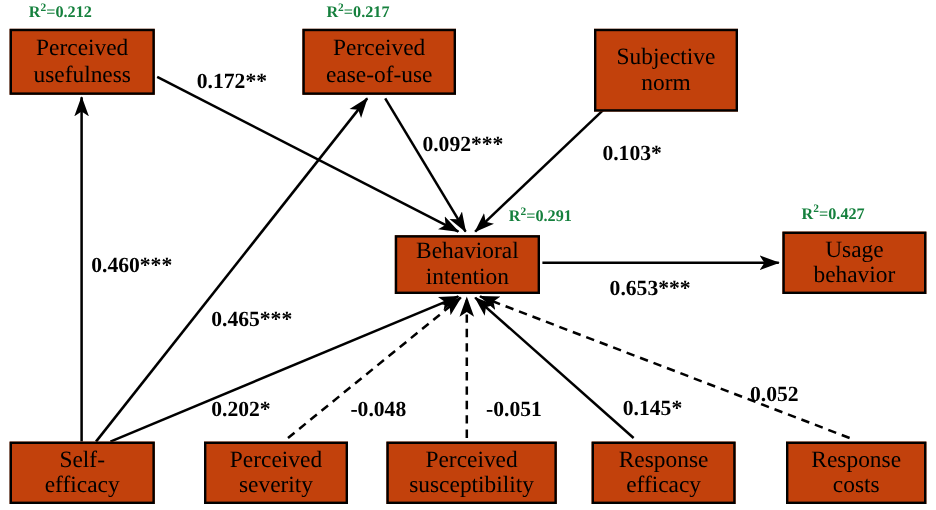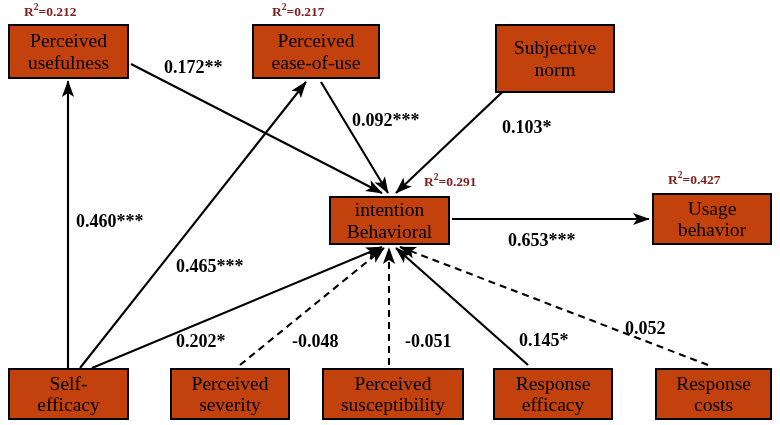--- a/index.html
+++ b/index.html
@@ -36,21 +36,21 @@
     font-family: "Liberation Serif", "DejaVu Serif", serif;
     font-size: 19.5px;
     line-height: 1.08;
     color: #000000;
     z-index: 3;
     padding: 0 2px;
   }
   .node span { display: block; white-space: nowrap; }
   .r2-label {
     position: absolute;
-    color: #7f1d1d;
+    color: #15803d;
     font-family: "Liberation Serif", "DejaVu Serif", serif;
     font-weight: bold;
     font-size: 13.5px;
     white-space: nowrap;
     z-index: 4;
     text-align: center;
   }
   .r2-label sup { font-size: 9.5px; vertical-align: super; }
   .coef-label {
     position: absolute;
@@ -94,22 +94,22 @@
       </div>
       <div class="node" style="left: 252px; top: 24px; width: 128px; height: 55px;">
         <span>Perceived</span>
         <span>ease-of-use</span>
       </div>
       <div class="node" style="left: 495px; top: 24px; width: 120px; height: 69px;">
         <span>Subjective</span>
         <span>norm</span>
       </div>
       <div class="node" style="left: 329px; top: 196px; width: 121px; height: 49px;">
+        <span>Behavioral</span>
         <span>intention</span>
-        <span>Behavioral</span>
       </div>
       <div class="node" style="left: 652px; top: 193px; width: 120px; height: 52px; justify-content: center;">
         <span>Usage</span>
         <span>behavior</span>
       </div>
       <div class="node" style="left: 8px; top: 368px; width: 121px; height: 52px;">
         <span>Self-</span>
         <span>efficacy</span>
       </div>
       <div class="node" style="left: 170px; top: 368px; width: 120px; height: 52px;">

